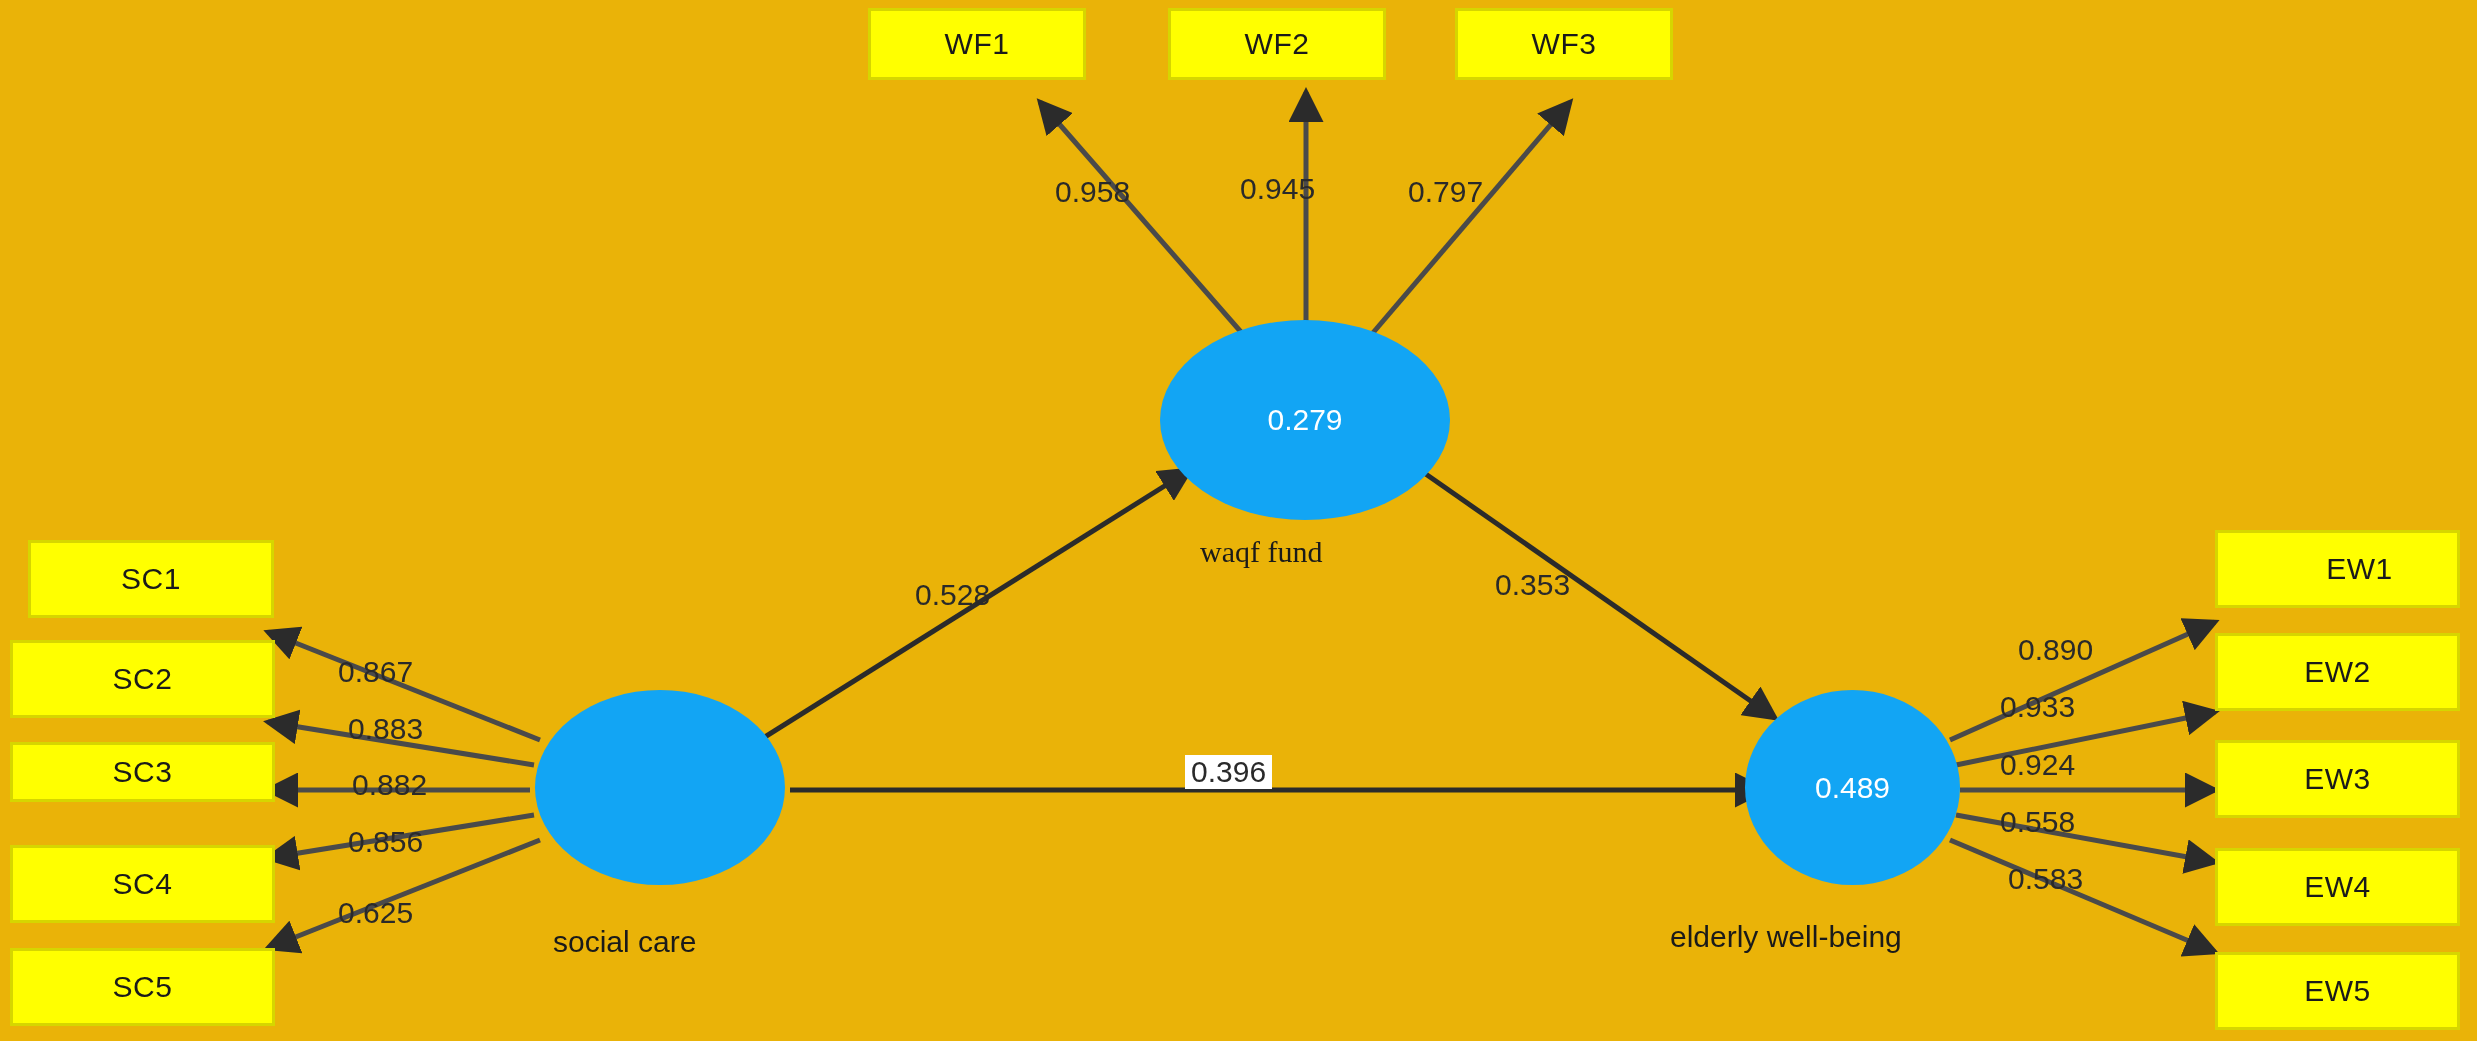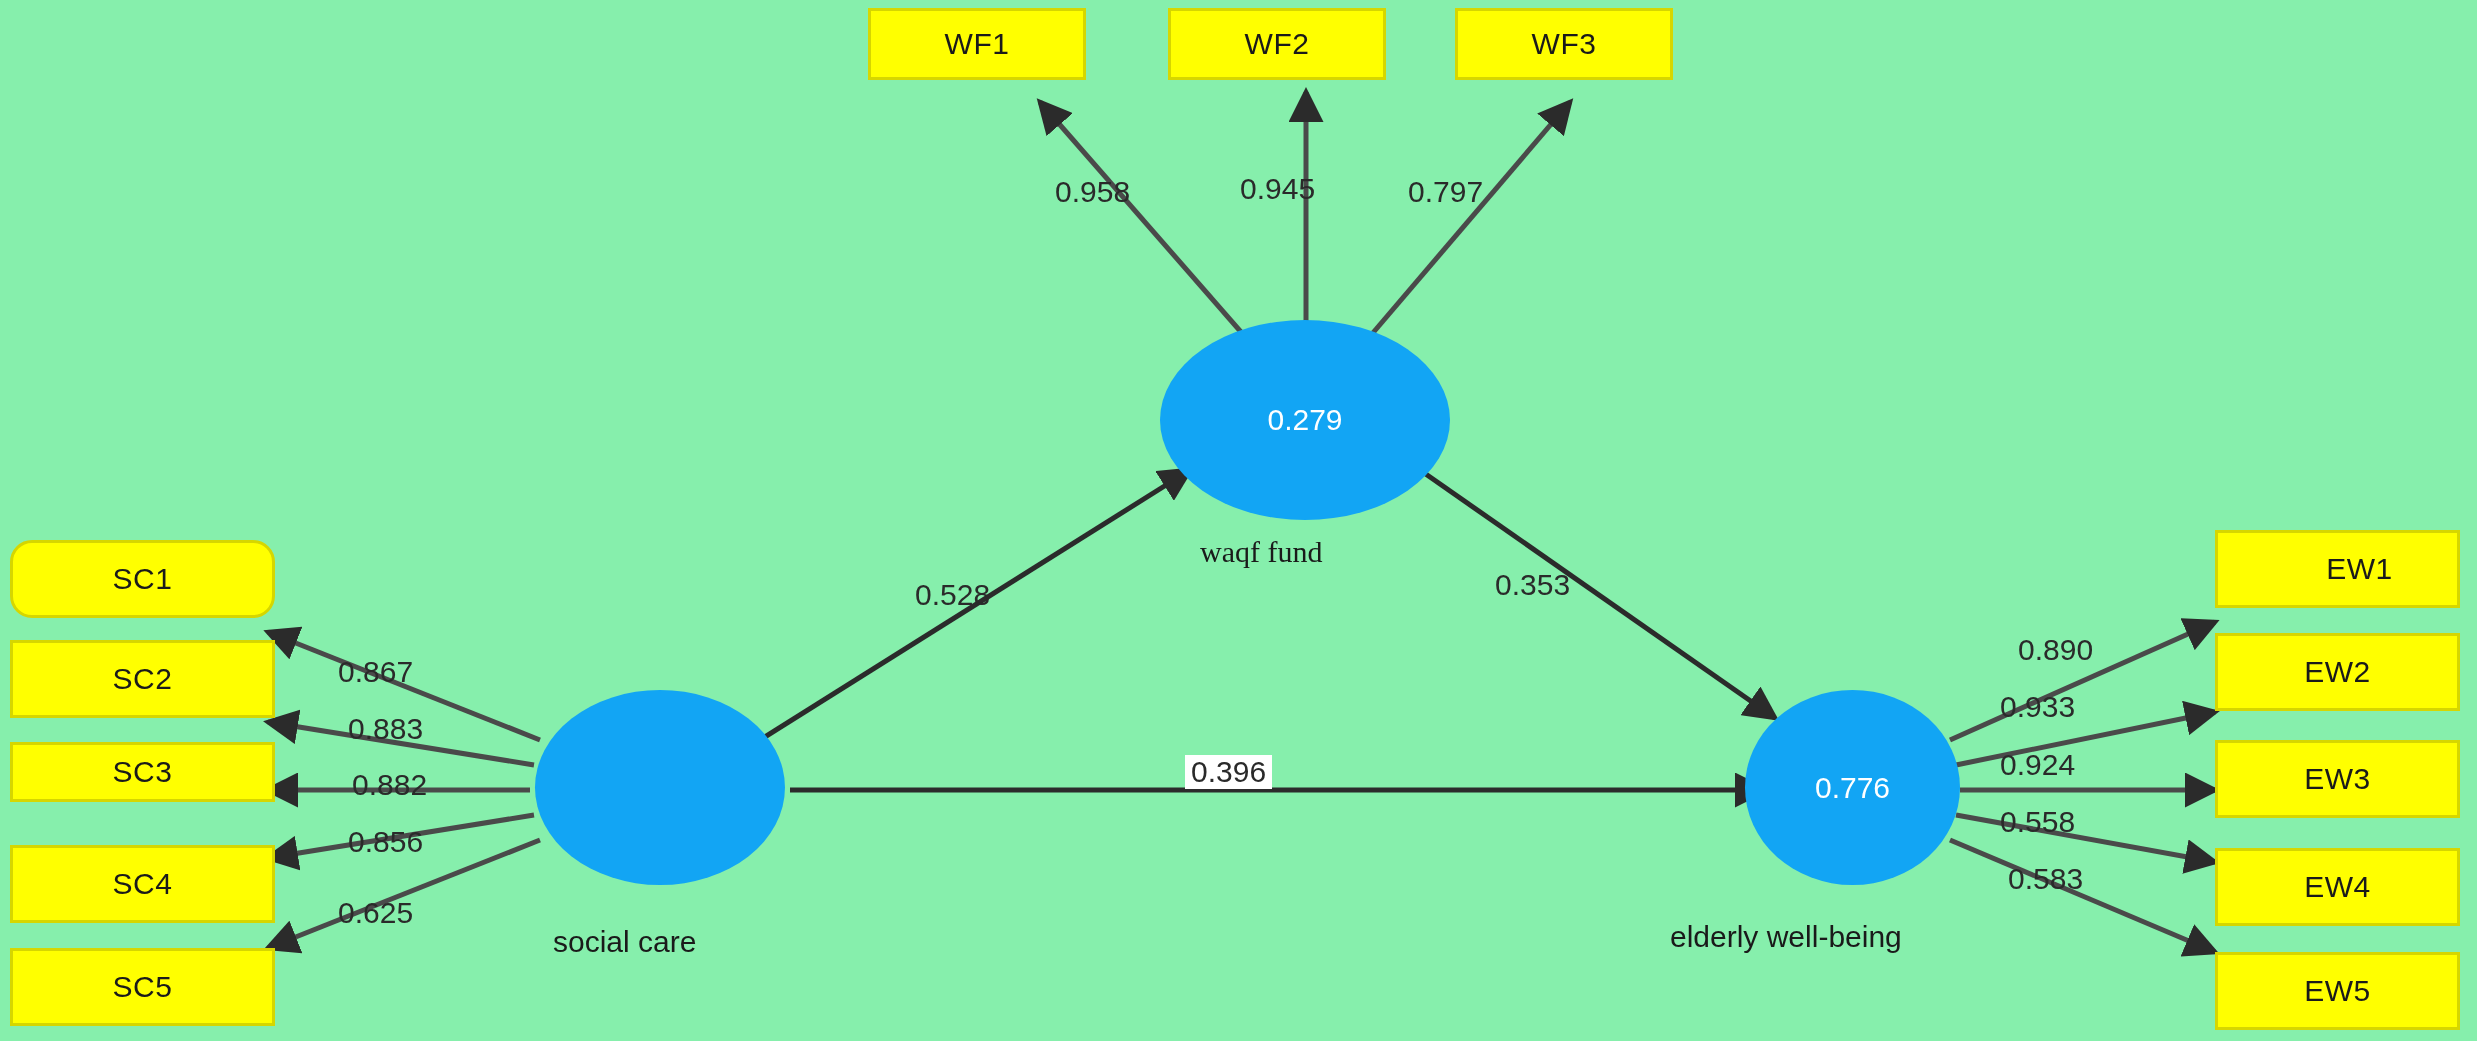--- a/index.html
+++ b/index.html
@@ -8,21 +8,21 @@
     padding: 0;
     background: #ffffff;
   }
   body {
     font-family: "Liberation Sans", sans-serif;
   }
   #diagram-root {
     position: relative;
     width: 2477px;
     height: 1041px;
-    background: #86efac;
+    background: #eab308;
     overflow: hidden;
   }
   #edge-layer {
     position: absolute;
     left: 0;
     top: 0;
     width: 2477px;
     height: 1041px;
     pointer-events: none;
   }
@@ -126,25 +126,25 @@
     <span>0.279</span>
   </div>
   <div class="construct-label" style="left:1200px; top:535px;font-family:Liberation Serif, serif;">waqf fund</div>
 
   <div class="construct" style="left:535px; top:690px; width:250px; height:195px;">
     <span></span>
   </div>
   <div class="construct-label" style="left:553px; top:925px;">social care</div>
 
   <div class="construct" style="left:1745px; top:690px; width:215px; height:195px;">
-    <span>0.776</span>
+    <span>0.489</span>
   </div>
   <div class="construct-label" style="left:1670px; top:920px;text-align:center;">elderly well-being</div>
 
-  <div class="indicator-box" style="left:10px; top:540px; width:265px; height:78px;border-radius:22px;">
+  <div class="indicator-box" style="left:28px; top:540px; width:246px; height:78px;">
     <span>SC1</span>
   </div>
   <div class="indicator-box" style="left:10px; top:640px; width:265px; height:78px;">
     <span>SC2</span>
   </div>
   <div class="indicator-box" style="left:10px; top:742px; width:265px; height:60px;">
     <span>SC3</span>
   </div>
   <div class="indicator-box" style="left:10px; top:845px; width:265px; height:78px;">
     <span>SC4</span>

